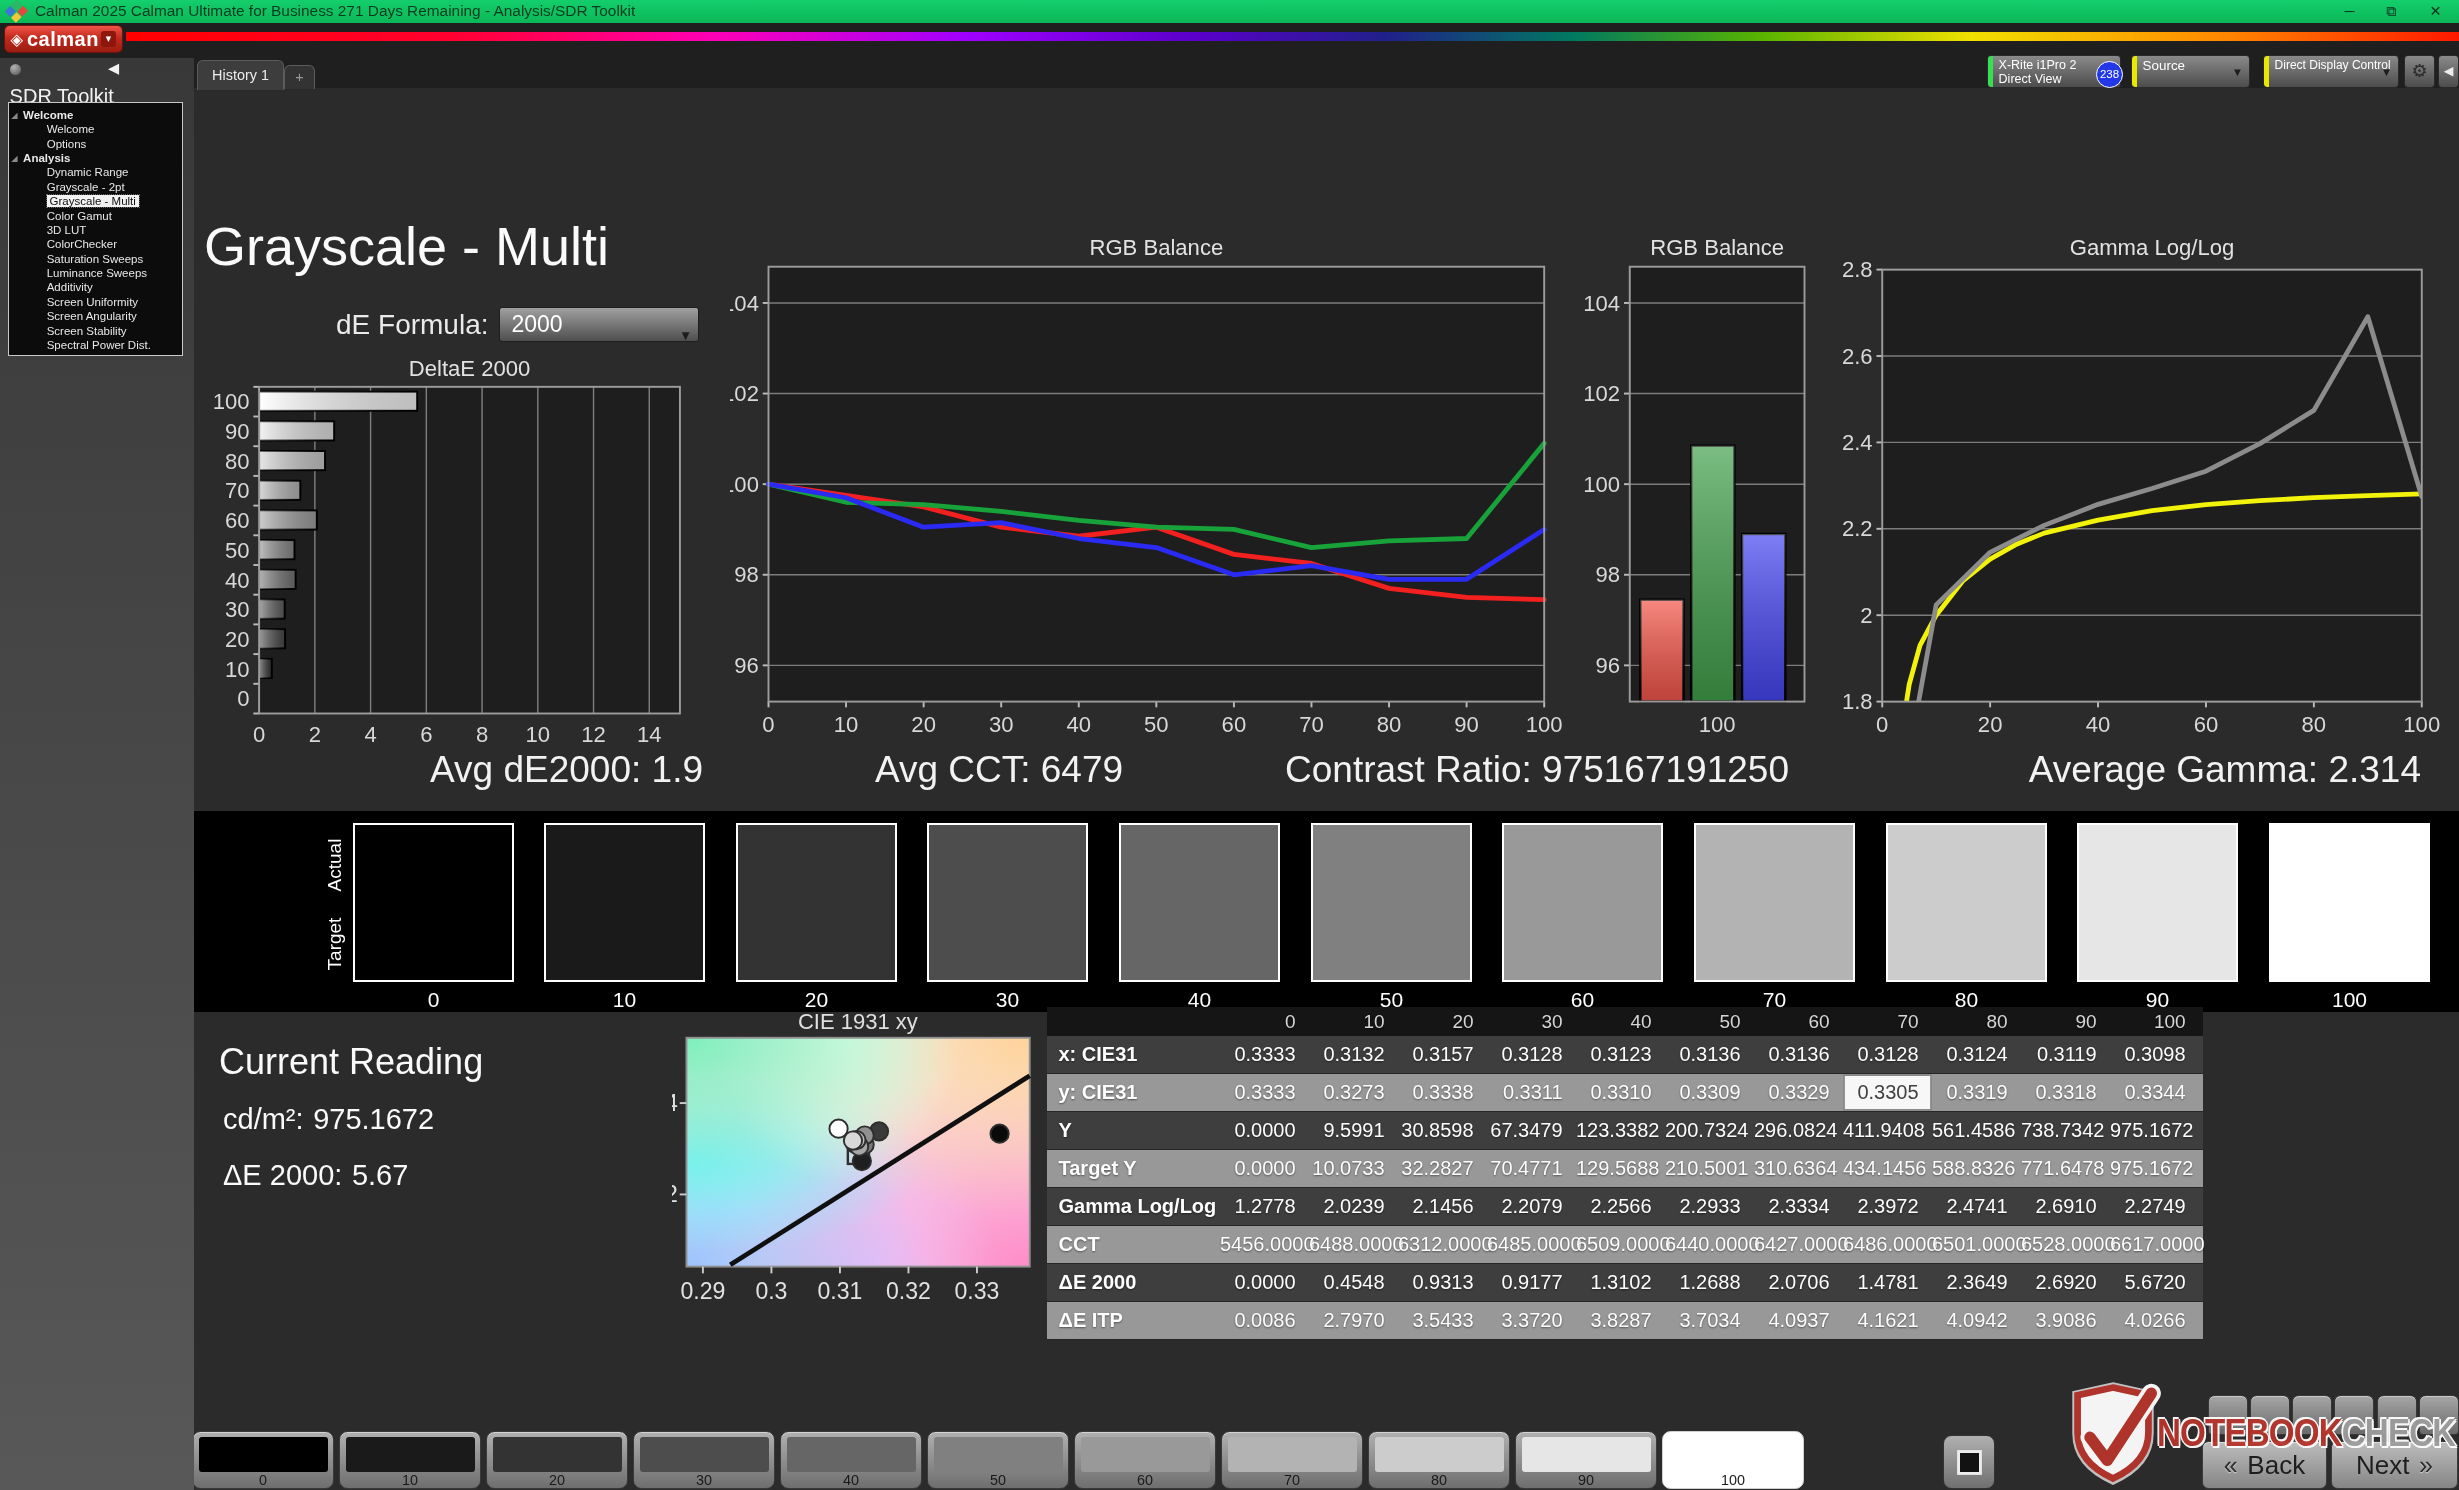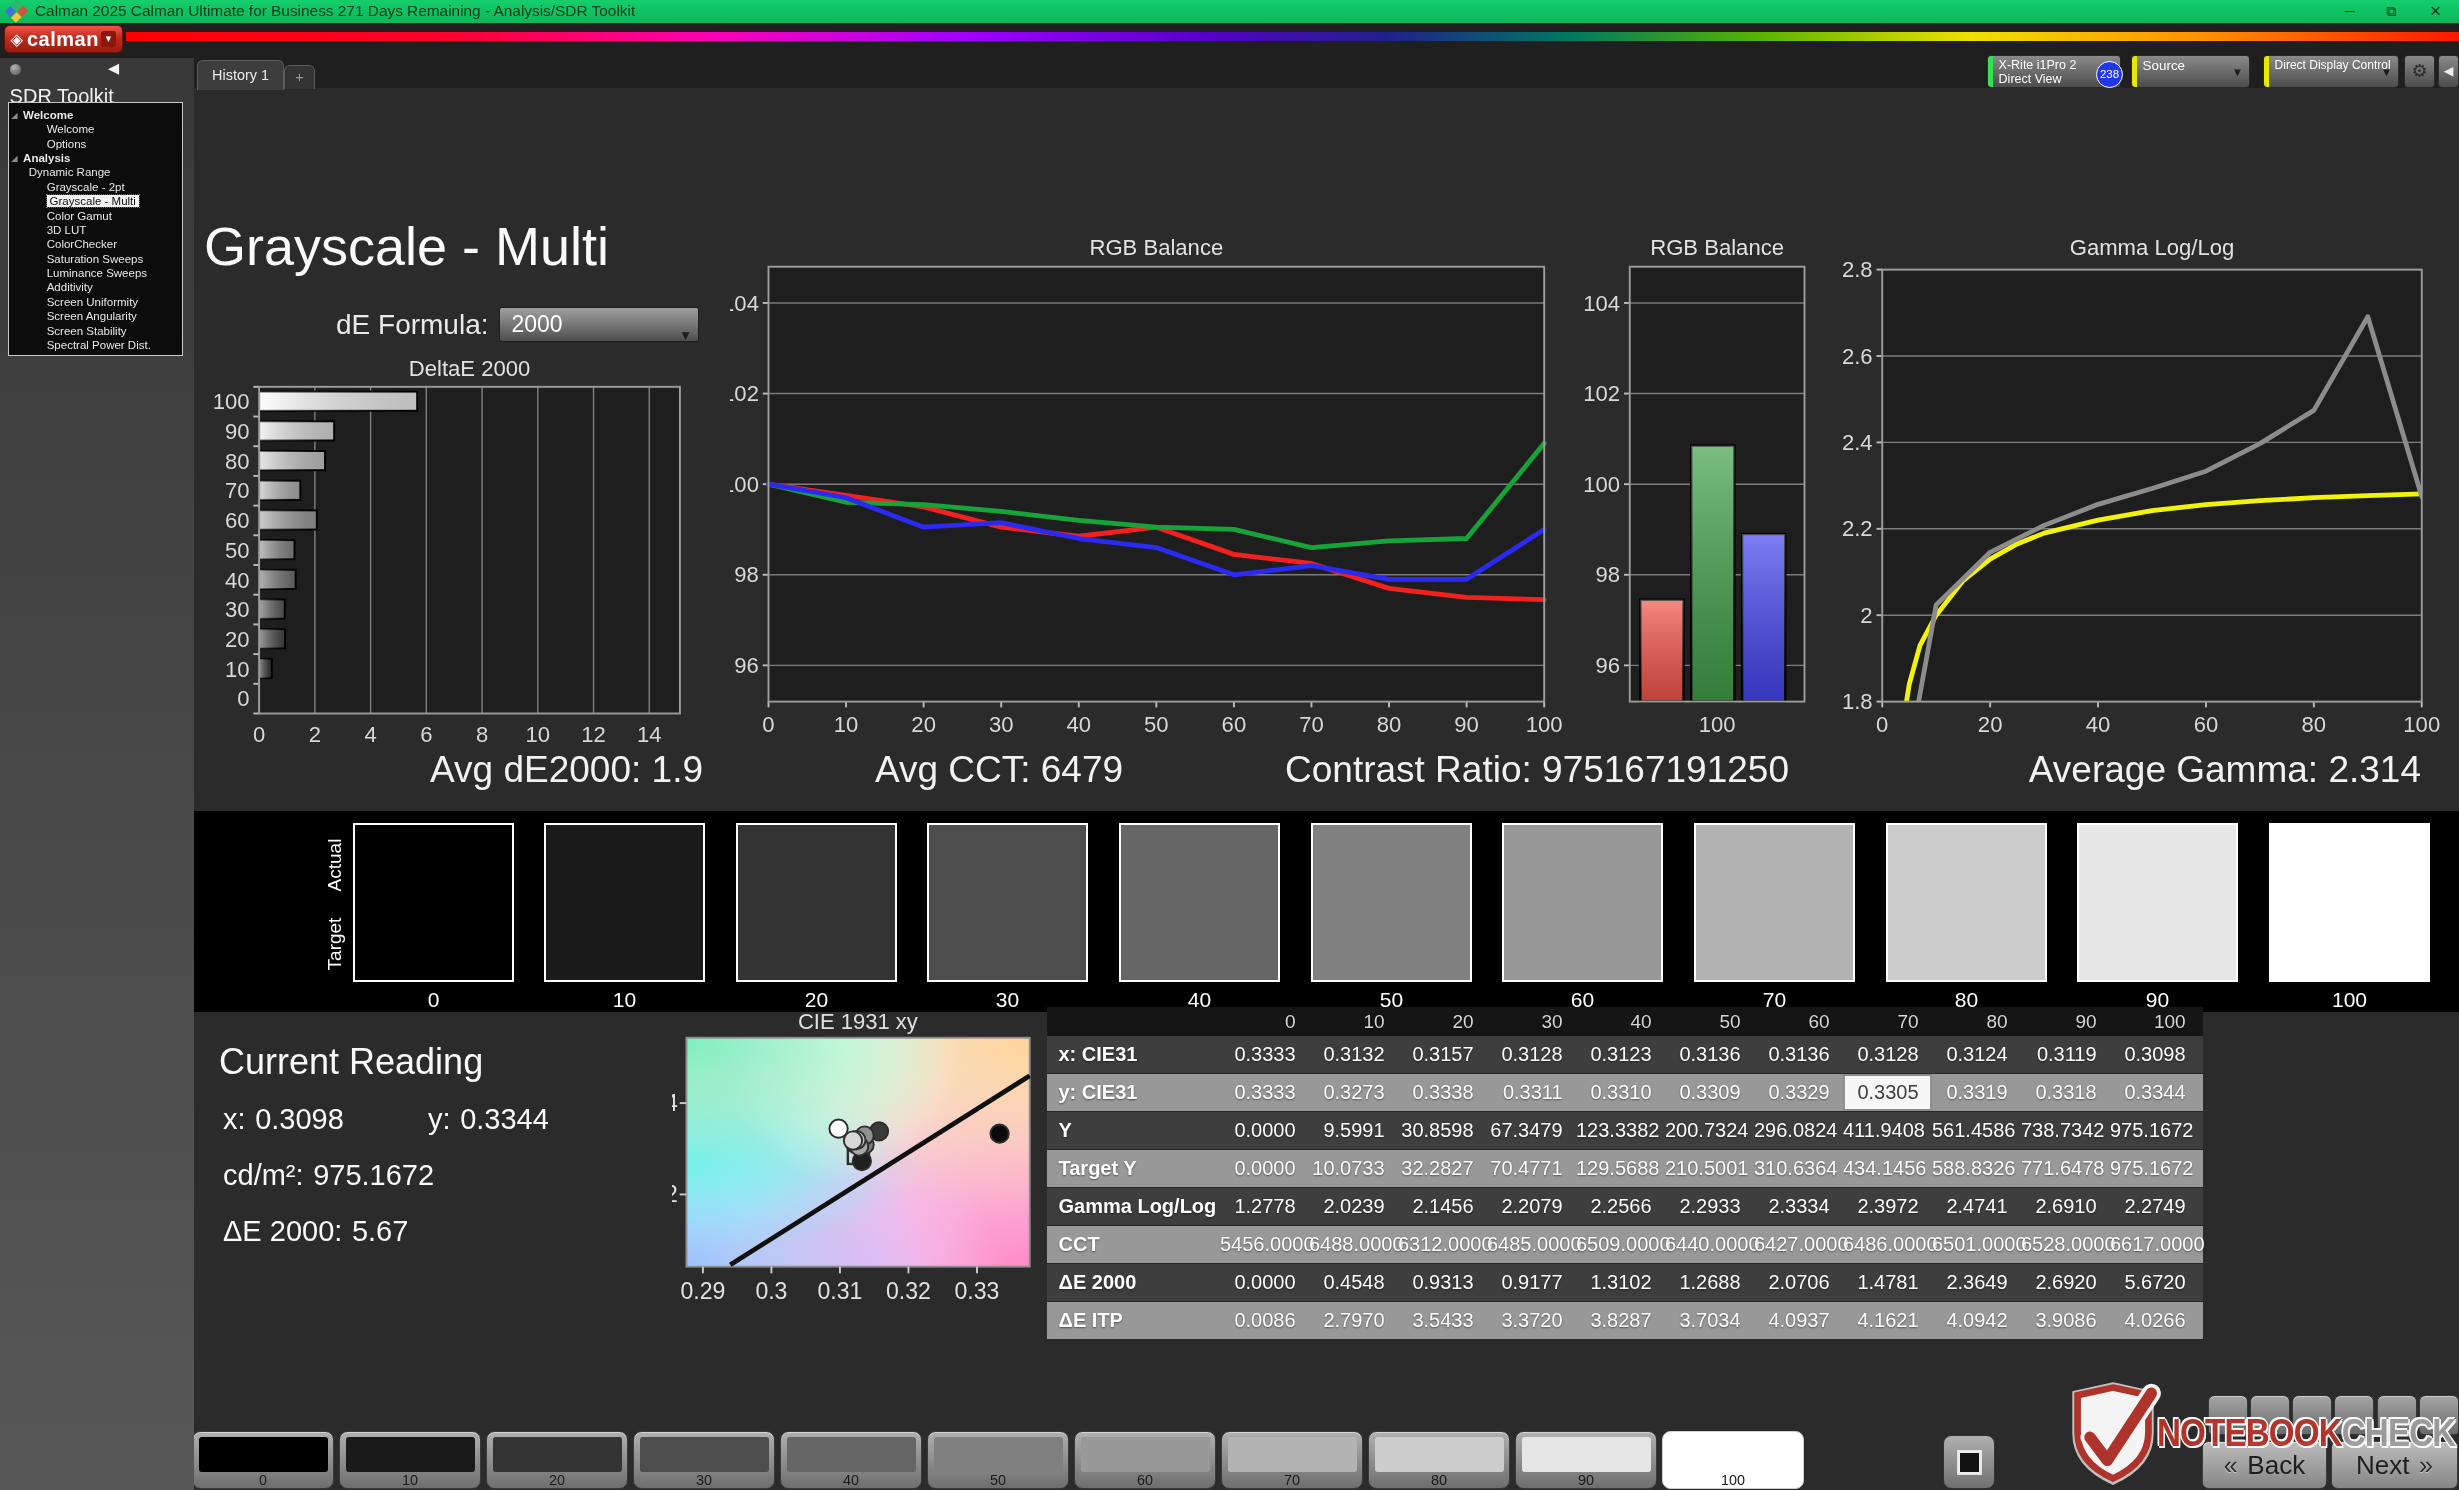--- a/index.html
+++ b/index.html
@@ -160,21 +160,21 @@
 
 <div class="abs" id="sidebar">
   <div id="side-dot"></div>
   <div id="side-collapse">◀</div>
   <div id="side-title">SDR Toolkit</div>
   <div id="tree">
       <div class="tree-item bold" style="padding-left: 14.4px;"><span class="expander">◢</span><span class="lbl">Welcome</span></div>
       <div class="tree-item" style="padding-left: 38px;"><span class="lbl">Welcome</span></div>
       <div class="tree-item" style="padding-left: 38px;"><span class="lbl">Options</span></div>
       <div class="tree-item bold" style="padding-left: 14.4px;"><span class="expander">◢</span><span class="lbl">Analysis</span></div>
-      <div class="tree-item" style="padding-left: 20px;"><span class="lbl">Dynamic Range</span></div>
+      <div class="tree-item" style="padding-left: 38px;"><span class="lbl">Dynamic Range</span></div>
       <div class="tree-item" style="padding-left: 38px;"><span class="lbl">Grayscale - 2pt</span></div>
       <div class="tree-item sel" style="padding-left: 38px;"><span class="lbl">Grayscale - Multi</span></div>
       <div class="tree-item" style="padding-left: 38px;"><span class="lbl">Color Gamut</span></div>
       <div class="tree-item" style="padding-left: 38px;"><span class="lbl">3D LUT</span></div>
       <div class="tree-item" style="padding-left: 38px;"><span class="lbl">ColorChecker</span></div>
       <div class="tree-item" style="padding-left: 38px;"><span class="lbl">Saturation Sweeps</span></div>
       <div class="tree-item" style="padding-left: 38px;"><span class="lbl">Luminance Sweeps</span></div>
       <div class="tree-item" style="padding-left: 38px;"><span class="lbl">Additivity</span></div>
       <div class="tree-item" style="padding-left: 38px;"><span class="lbl">Screen Uniformity</span></div>
       <div class="tree-item" style="padding-left: 38px;"><span class="lbl">Screen Angularity</span></div>
@@ -250,21 +250,20 @@
     <div class="swatch-label" style="left: 1883px;">90</div>
     <div class="swatch" style="left: 2075px;">
       <div class="half" style="top: 0px; background: rgb(255, 255, 255);"></div>
       <div class="half" style="top: 50%; background: rgb(255, 255, 255);"></div>
     </div>
     <div class="swatch-label" style="left: 2075px;">100</div>
   </div>
 
 <div class="abs" id="cr-title">Current Reading</div>
 <div class="abs" id="cr-lines">
-    <div class="cr-row"><span class="cr-pair"><span class="cr-l">x:</span><span class="cr-v">0.3098</span></span><span class="cr-pair"><span class="cr-l">y:</span><span class="cr-v">0.3344</span></span></div>
     <div class="cr-row"><span class="cr-pair"><span class="cr-l">cd/m²:</span><span class="cr-v">975.1672</span></span></div>
     <div class="cr-row"><span class="cr-pair"><span class="cr-l">ΔE 2000:</span><span class="cr-v">5.67</span></span></div>
   </div>
 
 <div class="abs" id="cie-chart">
   <div id="cie-title">CIE 1931 xy</div>
   <div id="cie-plot"></div>
 <svg width="377" height="300" style="position:absolute;left:0;top:0" viewBox="0 0 392 312">
       <rect x="15" y="32" width="357" height="238" fill="none" stroke="#8f8f8f" stroke-width="2"></rect>
       <polyline points="60.604790419161425,268.0998003992018 372,71.42914171656702" fill="none" stroke="#101010" stroke-width="5"></polyline>

